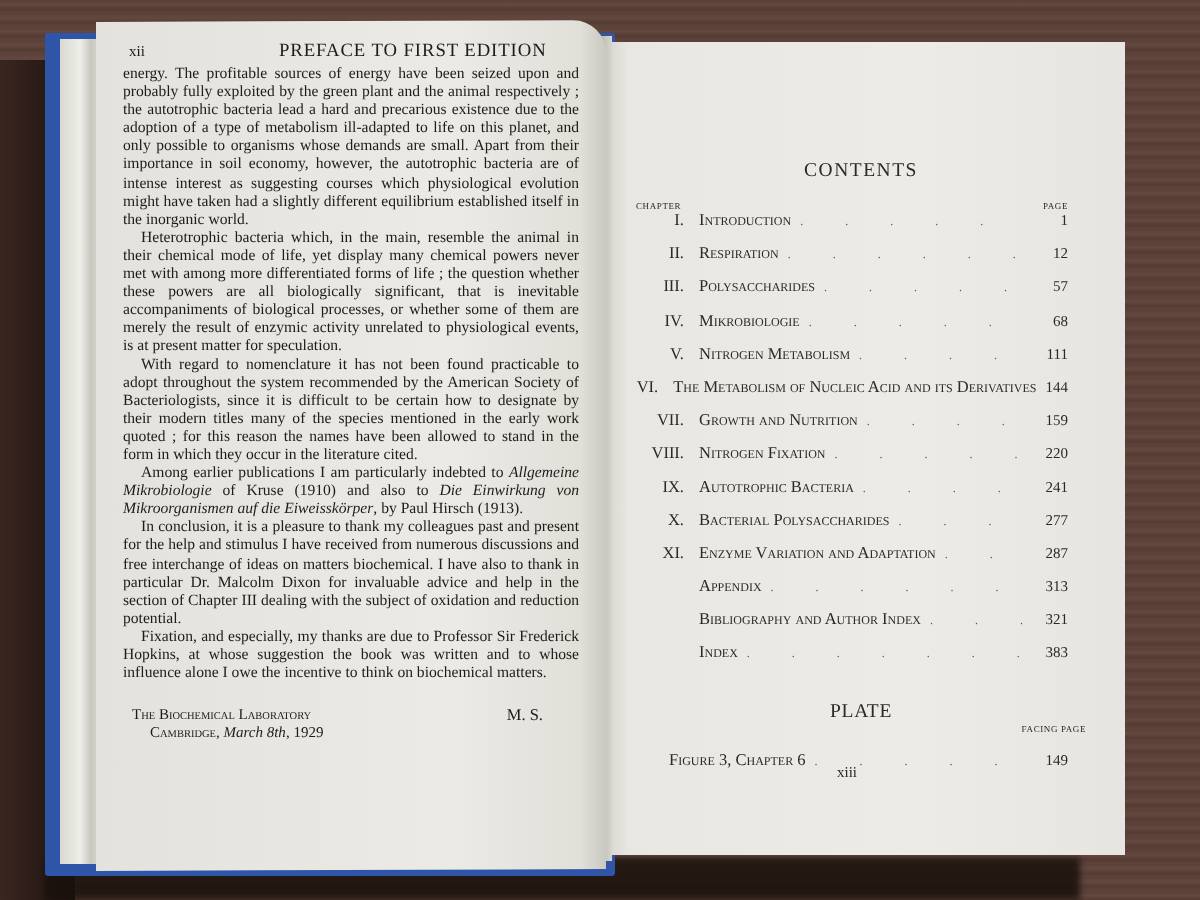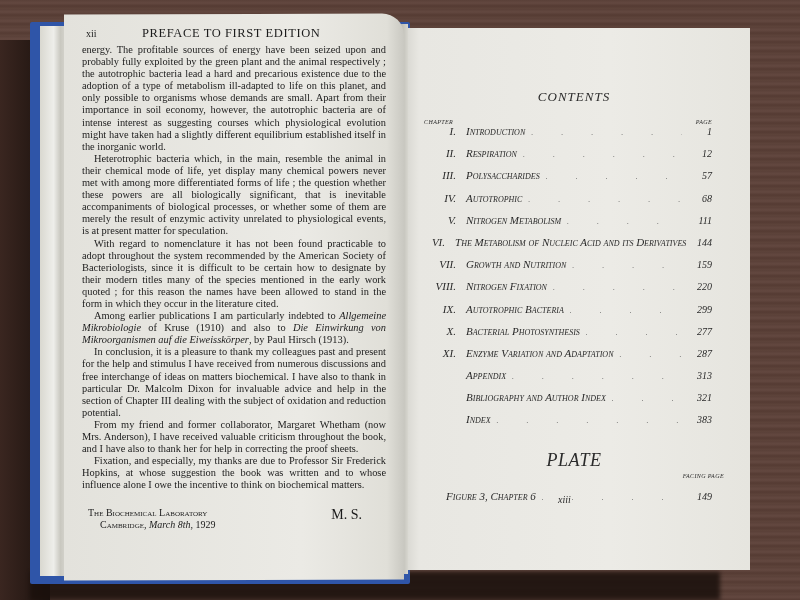--- a/index.html
+++ b/index.html
@@ -35,50 +35,50 @@
     background: linear-gradient(90deg, #cfcec7 0%, #e8e7e2 6%, #ecebe6 60%, #e6e5df 100%);
     clip-path: polygon(0 0, 100% 0, 102% 100%, 0 100%);
   }
   .gutter {
     position: absolute; left: 392px; top: 24px; width: 16px; height: 550px;
     background: linear-gradient(90deg, #d8d7d1, #b7b6ae 50%, #d7d6cf);
   }
 
   
   .lp { position: absolute; left: 74px; top: 26px; width: 318px; color: #1c1c1c; }
-  .lp .head { display: flex; align-items: baseline; height: 18px; }
+  .lp .head { display: flex; align-items: baseline; height: 18px; gap: 44px; }
   .lp .folio { font-size: 10px; width: 56px; padding-left: 12px; }
   .lp .running { font-size: 12.5px; letter-spacing: .6px; }
   .lp p {
     margin: 0; font-size: 10.4px; line-height: 12.1px; text-align: justify;
     text-indent: 12px; padding: 0 6px 0 8px;
   }
   .lp p.cont { text-indent: 0; }
   .lp em { font-style: italic; }
   .lp .sig {
     display: flex; justify-content: space-between; margin-top: 16px; padding: 0 30px 0 14px;
     font-size: 10px;
   }
   .lp .sig .addr { line-height: 12px; font-variant: small-caps; }
   .lp .sig .addr div:nth-child(2) { padding-left: 12px; }
-  .lp .sig .initials { font-size: 14px; }
+  .lp .sig .initials { font-size: 11px; }
 
   
-  .rp { position: absolute; left: 424px; top: 24px; width: 300px; color: #2a2a2a; font-style: italic; }
+  .rp { position: absolute; left: 424px; top: 40px; width: 300px; color: #2a2a2a; }
   .rp .title { text-align: center; font-size: 13px; letter-spacing: 1px; margin-top: 65px; }
   .rp .colheads { display: flex; justify-content: space-between; font-size: 6px; letter-spacing: .4px; margin-top: 14px; text-transform: uppercase; }
   .rp .colheads span:last-child { padding-right: 12px; }
   .toc-row {
     display: flex; align-items: baseline; height: 22.2px; font-size: 10px;
   }
   .toc-row .num { width: 32px; text-align: right; padding-right: 10px; font-size: 11px; }
   .toc-row .label { font-variant: small-caps; white-space: nowrap; font-size: 11px; }
   .toc-row .dots { flex: 1; overflow: hidden; white-space: nowrap; letter-spacing: 13px; color: #555; font-size: 8px; padding-left: 6px; }
   .toc-row .page { width: 30px; text-align: right; font-size: 10px; padding-right: 12px; }
-  .rp .plate-title { text-align: center; font-size: 18px; margin-top: 14px; letter-spacing: .5px; }
+  .rp .plate-title { text-align: center; font-size: 13px; margin-top: 14px; letter-spacing: .5px; }
   .rp .facing { text-align: right; font-size: 6px; letter-spacing: .4px; padding-right: 0px; text-transform: uppercase; margin-top: 2px; }
   .rp .plate-row { padding-left: 0px; margin-top: 11px; }
   .rp .plate-row .num { width: 12px; padding-right: 10px; }
   .rp .folio-r { position: absolute; left: 134px; top: 470px; font-size: 10px; }
 </style>
 </head>
 <body>
 
 <div class="shadow-left"></div>
 <div class="shadow-bottom"></div>
@@ -91,21 +91,20 @@
 <div class="lp">
   <div class="head">
     <span class="folio">xii</span>
     <span class="running">PREFACE TO FIRST EDITION</span>
   </div>
   <p class="cont">energy. The profitable sources of energy have been seized upon and probably fully exploited by the green plant and the animal respectively ; the autotrophic bacteria lead a hard and precarious existence due to the adoption of a type of metabolism ill-adapted to life on this planet, and only possible to organisms whose demands are small. Apart from their importance in soil economy, however, the autotrophic bacteria are of intense interest as suggesting courses which physiological evolution might have taken had a slightly different equilibrium established itself in the inorganic world.</p>
   <p>Heterotrophic bacteria which, in the main, resemble the animal in their chemical mode of life, yet display many chemical powers never met with among more differentiated forms of life ; the question whether these powers are all biologically significant, that is inevitable accompaniments of biological processes, or whether some of them are merely the result of enzymic activity unrelated to physiological events, is at present matter for speculation.</p>
   <p>With regard to nomenclature it has not been found practicable to adopt throughout the system recommended by the American Society of Bacteriologists, since it is difficult to be certain how to designate by their modern titles many of the species mentioned in the early work quoted ; for this reason the names have been allowed to stand in the form in which they occur in the literature cited.</p>
   <p><span>Among earlier publications I am particularly indebted to </span><em>Allgemeine Mikrobiologie</em><span> of Kruse (1910) and also to </span><em>Die Einwirkung von Mikroorganismen auf die Eiweisskörper</em><span>, by Paul Hirsch (1913).</span></p>
   <p>In conclusion, it is a pleasure to thank my colleagues past and present for the help and stimulus I have received from numerous discussions and free interchange of ideas on matters biochemical. I have also to thank in particular Dr. Malcolm Dixon for invaluable advice and help in the section of Chapter III dealing with the subject of oxidation and reduction potential.</p>
-  <p>From my friend and former collaborator, Margaret Whetham (now Mrs. Anderson), I have received valuable criticism throughout the book, and I have also to thank her for help in correcting the proof sheets.</p>
   <p>Fixation, and especially, my thanks are due to Professor Sir Frederick Hopkins, at whose suggestion the book was written and to whose influence alone I owe the incentive to think on biochemical matters.</p>
   <div class="sig">
     <div class="addr">
       <div>The Biochemical Laboratory</div>
       <div><span>Cambridge, </span><em style="font-variant:normal">March 8th</em><span>, 1929</span></div>
     </div>
     <div class="initials">M. S.</div>
   </div>
 </div>
 
@@ -129,21 +128,21 @@
         <span class="page">12</span>
       </div>
       <div class="toc-row">
         <span class="num">III.</span>
         <span class="label">Polysaccharides</span>
         <span class="dots">. . . . . . . . . . . . . . . . . . . .</span>
         <span class="page">57</span>
       </div>
       <div class="toc-row">
         <span class="num">IV.</span>
-        <span class="label">Autotrophic</span>
+        <span class="label">Mikrobiologie</span>
         <span class="dots">. . . . . . . . . . . . . . . . . . . .</span>
         <span class="page">68</span>
       </div>
       <div class="toc-row">
         <span class="num">V.</span>
         <span class="label">Nitrogen Metabolism</span>
         <span class="dots">. . . . . . . . . . . . . . . . . . . .</span>
         <span class="page">111</span>
       </div>
       <div class="toc-row">
@@ -161,25 +160,25 @@
       <div class="toc-row">
         <span class="num">VIII.</span>
         <span class="label">Nitrogen Fixation</span>
         <span class="dots">. . . . . . . . . . . . . . . . . . . .</span>
         <span class="page">220</span>
       </div>
       <div class="toc-row">
         <span class="num">IX.</span>
         <span class="label">Autotrophic Bacteria</span>
         <span class="dots">. . . . . . . . . . . . . . . . . . . .</span>
-        <span class="page">299</span>
+        <span class="page">241</span>
       </div>
       <div class="toc-row">
         <span class="num">X.</span>
-        <span class="label">Bacterial Photosynthesis</span>
+        <span class="label">Bacterial Polysaccharides</span>
         <span class="dots">. . . . . . . . . . . . . . . . . . . .</span>
         <span class="page">277</span>
       </div>
       <div class="toc-row">
         <span class="num">XI.</span>
         <span class="label">Enzyme Variation and Adaptation</span>
         <span class="dots">. . . . . . . . . . . . . . . . . . . .</span>
         <span class="page">287</span>
       </div>
       <div class="toc-row">

